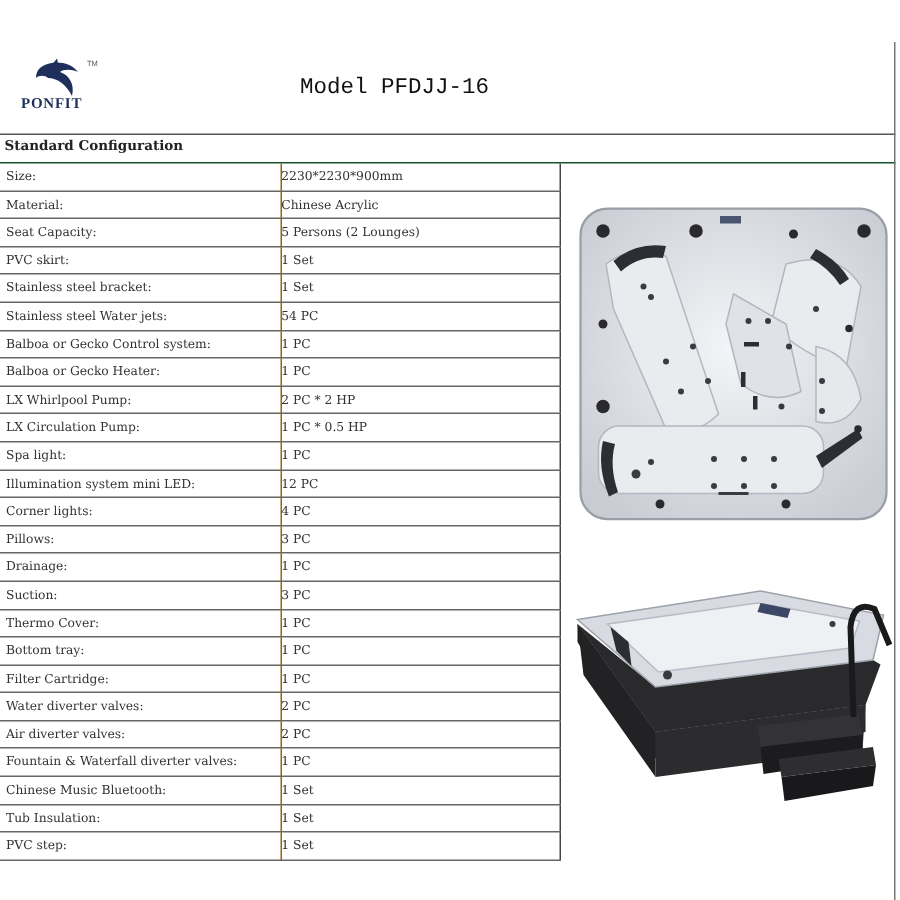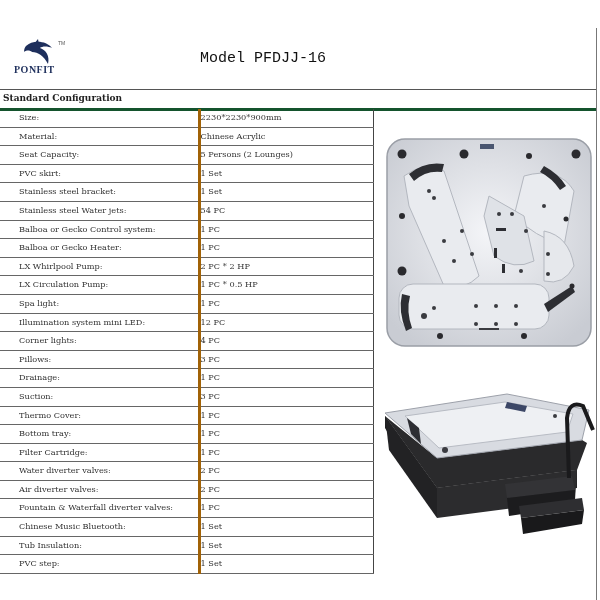--- a/index.html
+++ b/index.html
@@ -8,27 +8,27 @@
   .page { position: absolute; left: 0; top: 0; width: 600px; height: 476px; margin-top: 28px; }
   .right-edge { position: absolute; left: 596px; top: 0; width: 1px; height: 600px; background: #777; }
   .logo { position: absolute; left: 12px; top: 10px; width: 60px; height: 40px; }
   .logo-text { position: absolute; left: 14px; top: 36px; font-family: "Liberation Serif", serif;
                font-weight: bold; font-size: 10px; letter-spacing: 0.5px; color: #1e2f5c; }
   .tm { position: absolute; left: 58px; top: 12px; font-size: 5px; font-family: "Liberation Sans", sans-serif; color: #555; }
   .title { position: absolute; left: 200px; top: 22px; width: 200px; 
            font-family: "Liberation Mono", "DejaVu Sans Mono", monospace; font-size: 15px; color: #111; }
   .top-rule { position: absolute; left: 0; top: 61px; width: 597px; height: 1px; background: #555; }
   .section-head { position: absolute; left: 0; top: 62px; width: 597px; height: 18px;
-                  border-bottom: 3px solid #14532d; }
+                  border-bottom: 1px solid #14532d; }
   .section-head span { position: absolute; left: 3px; top: 3px; font-size: 9px; font-weight: bold;
                        font-family: "DejaVu Serif", serif; color: #222; }
   .spec-table { position: absolute; left: 0; top: 81px; width: 374px; border-collapse: collapse; }
   .spec-table td { height: 17.6px; padding: 0; border-bottom: 1px solid #666; font-size: 8.2px;
                    font-family: "DejaVu Serif", serif; color: #333; line-height: 17.6px; white-space: nowrap; }
-  .spec-table td.label { width: 183px; padding-left: 19px; border-right: 3px solid #a16207; }
+  .spec-table td.label { width: 183px; padding-left: 4px; border-right: 1px solid #a16207; }
   .spec-table td.value { width: 187px; text-align: left; border-right: 1px solid #444; }
   .bottom-rule { position: absolute; left: 0; top: 597px; width: 597px; height: 1px; background: #333; }
   .img-col { position: absolute; left: 374px; top: 81px; width: 222px; height: 516px; }
   .img-top { position: absolute; left: 10px; top: 27px; width: 210px; height: 213px; }
   .img-bottom { position: absolute; left: 3px; top: 279px; width: 218px; height: 150px; }
   .img-foot-rule { position: absolute; left: 0; top: 495px; width: 222px; height: 1px; background: #888; }
 </style>
 </head>
 <body>
 

